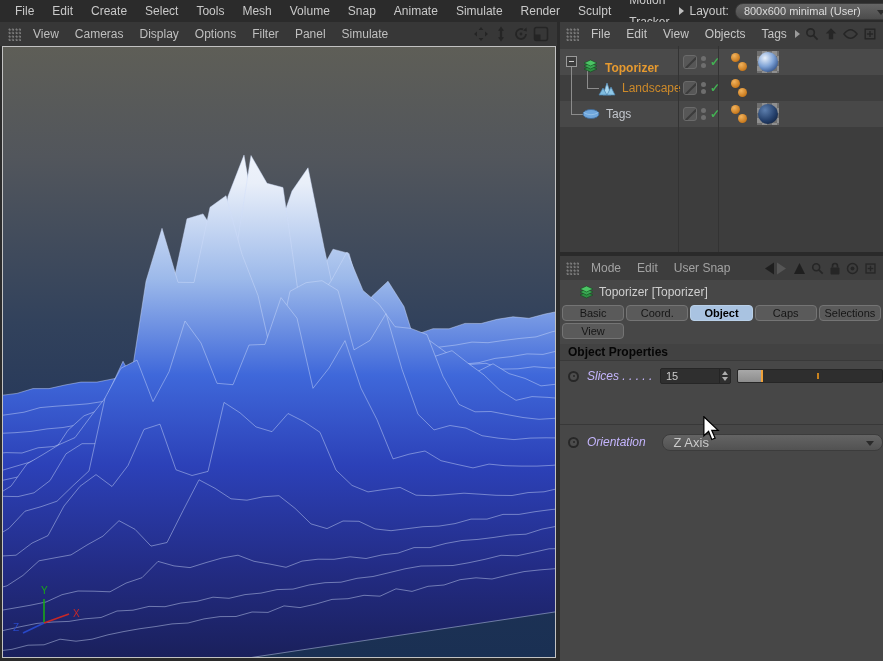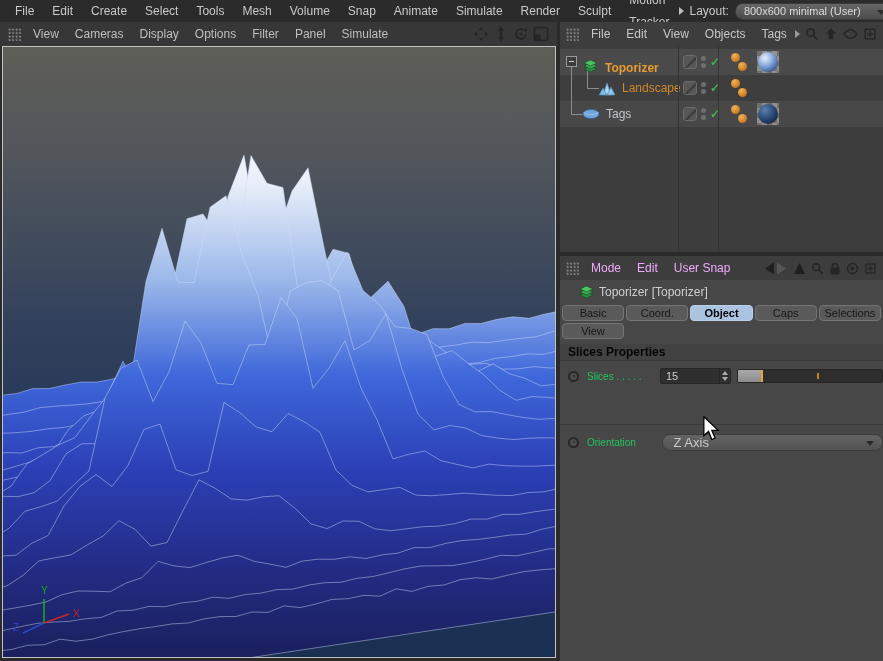--- a/index.html
+++ b/index.html
@@ -73,21 +73,21 @@
   .mat-thumb .ball { width:20px; height:20px; border-radius:50%; }
   .ball-light { background:radial-gradient(circle at 35% 30%, #e8f0fa, #7fa3d6 45%, #35568e 80%, #1d3a66); }
   .ball-dark  { background:radial-gradient(circle at 35% 30%, #5d7fae, #25406b 55%, #101f3a 90%); }
 
   
   .splitter { position:absolute; left:0; top:206px; width:323px; height:4px; background:#2a2a2a; }
 
   
   .ambar { position:absolute; left:0; top:210px; width:323px; height:24px; background:#3d3d3d;
            display:flex; align-items:center; padding:0 4px; }
-  .ambar .mi { color:#f0abfc; font-size:12px; padding:1px 8px; line-height:24px; }
+  .ambar .mi { color:#a3a3a3; font-size:12px; padding:1px 8px; line-height:24px; }
   .ambar .icons { margin-left:auto; display:flex; align-items:center; gap:5px; padding-right:2px; }
 
   .am-title { position:absolute; left:10px; top:234px; width:323px; height:24px; display:flex;
               align-items:center; padding:0 8px; gap:4px; }
   .am-title span { color:#cfcfcf; font-size:12px; }
 
   .tabs { position:absolute; left:2px; top:259px; width:319px; display:flex; gap:2px; }
   .tabs2 { top:277px; }
   .tab { flex:1; height:16px; border-radius:4px; background:#5a5a5a; border:1px solid #747474;
          color:#161616; font-size:11px; display:flex; align-items:center; justify-content:center;
@@ -97,21 +97,21 @@
 
   .section-hdr { position:absolute; left:0; top:298px; width:323px; height:17px; background:#424242;
                  border-bottom:1px solid #393939; color:#060606; font-size:12px; font-weight:bold;
                  display:flex; align-items:center; padding:0 8px; }
 
   .prop-row { position:absolute; left:0; width:323px; height:20px; display:flex; align-items:center; }
   .anim-dot { width:11px; height:11px; border-radius:50%; border:2px solid #272727; background:#4d4d4d;
               margin:0 8px 0 8px; position:relative; flex:0 0 auto; }
   .anim-dot::after { content:""; position:absolute; left:2.5px; top:2.5px; width:2px; height:2px;
                      border-radius:50%; background:#272727; }
-  .prop-label { color:#22c55e; font-size:10px; width:76px; white-space:nowrap; overflow:hidden; }
+  .prop-label { color:#c4b5fd; font-size:12px; width:76px; white-space:nowrap; overflow:hidden;font-style:italic; }
   .num-field { width:74px; height:16px; background:#2f2f2f; border:1px solid #262626; border-radius:2px;
                display:flex; align-items:center; }
   .num-field .val { flex:1; color:#cccccc; font-size:11px; padding-left:5px; }
   .spin { width:11px; height:100%; border-left:1px solid #242424; display:flex; flex-direction:column;
           align-items:center; justify-content:center; gap:2px; }
   .spin b { width:0; height:0; border-left:3px solid transparent; border-right:3px solid transparent; }
   .spin b.up { border-bottom:4px solid #aeaeae; }
   .spin b.dn { border-top:4px solid #aeaeae; }
   .slider { position:relative; height:14px; background:#2e2e2e; border:1px solid #262626;
             border-radius:2px; margin-left:6px; width:152px; overflow:hidden; }
@@ -417,21 +417,21 @@
       <div class="tab">Basic</div>
       <div class="tab">Coord.</div>
       <div class="tab sel">Object</div>
       <div class="tab">Caps</div>
       <div class="tab">Selections</div>
     </div>
     <div class="tabs tabs2">
       <div class="tab phong">View</div>
     </div>
 
-    <div class="section-hdr">Slices Properties</div>
+    <div class="section-hdr">Object Properties</div>
 
     <div class="prop-row" style="top:320px;">
       <span class="anim-dot"></span>
       <span class="prop-label">Slices . . . . .</span>
       <div class="num-field">
         <span class="val">15</span>
         <span class="spin">
             <b class="up"></b>
             <b class="dn"></b>
           </span>

